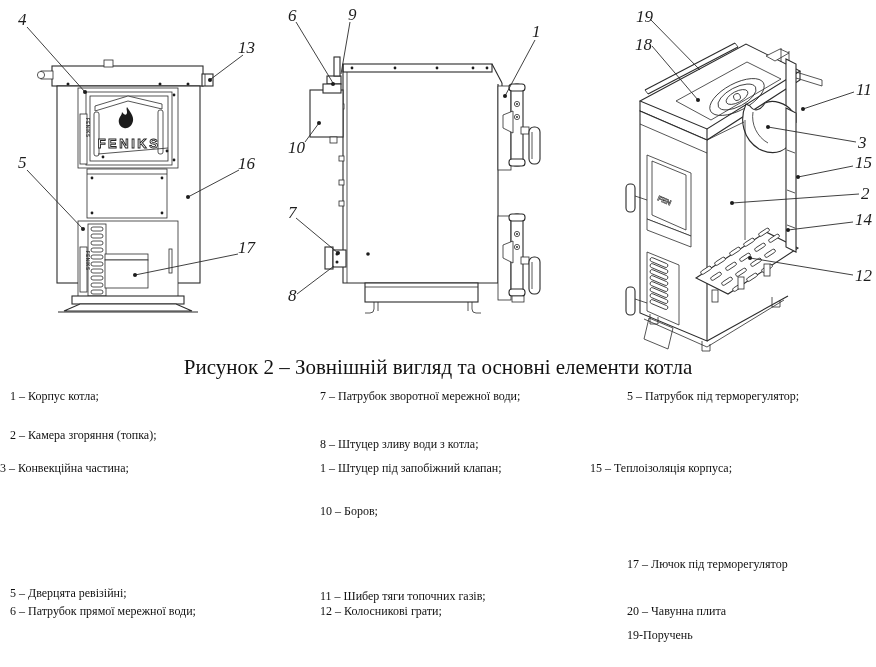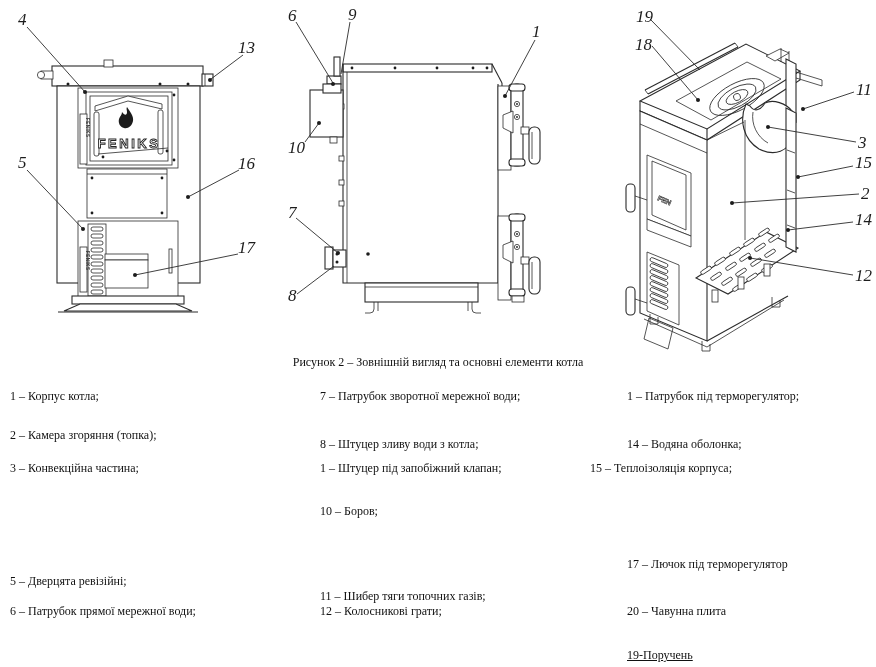--- a/index.html
+++ b/index.html
@@ -1,20 +1,20 @@
 <!DOCTYPE html>
 <html><head>
 <meta charset="utf-8">
 <style>
   html,body{margin:0;padding:0;background:#fff;}
   body{width:876px;height:667px;overflow:hidden;font-family:"Liberation Serif",serif;color:#111;}
   #page{position:relative;width:876px;height:667px;background:#fff;}
   #drawing{position:absolute;left:0;top:0;}
   .caption{position:absolute;left:0;top:355px;width:876px;text-align:center;
-           font-size:12px;color:#111;}
+           font-size:21px;color:#111;}
   .legend-item{position:absolute;font-size:12px;line-height:23px;color:#111;}
   svg text.num{font-family:"Liberation Serif",serif;font-style:italic;font-size:17px;fill:#1c1c1c;}
   svg .ln{stroke:#2b2b2b;stroke-width:1.1;fill:none;}
   svg .thin{stroke:#2b2b2b;stroke-width:0.8;fill:none;}
   svg .wfill{stroke:#2b2b2b;stroke-width:1.1;fill:#fff;}
   svg .wthin{stroke:#2b2b2b;stroke-width:0.8;fill:#fff;}
   svg .leader{stroke:#2b2b2b;stroke-width:0.9;fill:none;}
   svg .dot{fill:#1c1c1c;stroke:none;}
   svg text.brand{font-family:"Liberation Sans",sans-serif;font-weight:bold;}
 </style>
@@ -384,31 +384,30 @@
           <circle class="dot" cx="750" cy="258" r="2"></circle>
     </g>
     <text class="num" x="855" y="281">12</text>
   </g>
 </svg>
 
 <div class="caption">Рисунок 2 – Зовнішній вигляд та основні елементи котла</div>
 
 <div class="legend-item" style="left:10px;top:385px;width:255px;">1 – Корпус котла;</div>
 <div class="legend-item" style="left:10px;top:424px;width:255px;">2 – Камера згоряння (топка);</div>
-<div class="legend-item" style="left:10px;top:457px;width:255px;">3 – Конвекційна частина;</div>
-<div class="legend-item" style="left:10px;top:570px;width:255px;">5 – Дверцята ревізійні;</div>
+<div class="legend-item" style="left:0;top:457px;width:255px;">3 – Конвекційна частина;</div>
+<div class="legend-item" style="left:10px;top:582px;width:255px;">5 – Дверцята ревізійні;</div>
 <div class="legend-item" style="left:10px;top:600px;width:255px;">6 – Патрубок прямої мережної води;</div>
 
 <div class="legend-item" style="left:320px;top:385px;width:264px;">7 – Патрубок зворотної мережної води;</div>
 <div class="legend-item" style="left:320px;top:433px;width:264px;">8 – Штуцер зливу води з котла;</div>
 <div class="legend-item" style="left:320px;top:457px;width:264px;">1 – Штуцер під запобіжний клапан;</div>
 <div class="legend-item" style="left:320px;top:500px;width:264px;">10 – Боров;</div>
 <div class="legend-item" style="left:320px;top:553px;width:264px;margin-top:32px;">11 – Шибер тяги топочних газів;</div>
 <div class="legend-item" style="left:320px;top:600px;width:264px;">12 – Колосникові грати;</div>
 
-<div class="legend-item" style="left:627px;top:385px;width:240px;">1 – Патрубок під терморегулятор;</div>
-<div class="legend-item" style="left:627px;top:433px;width:240px;">14 – Водяна оболонка;</div>
+<div class="legend-item" style="left:627px;top:385px;width:240px;">5 – Патрубок під терморегулятор;</div>
 <div class="legend-item" style="left:590px;top:457px;width:245px;">15 – Теплоізоляція корпуса;</div>
 <div class="legend-item" style="left:627px;top:553px;width:240px;">17 – Лючок під терморегулятор</div>
 <div class="legend-item" style="left:627px;top:600px;width:240px;">20 – Чавунна плита</div>
-<div class="legend-item" style="left:627px;top:644px;width:240px;text-decoration:underline;">19-Поручень</div>
+<div class="legend-item" style="left:627px;top:624px;width:240px;">19-Поручень</div>
 
 </div>
 
 </body></html>

